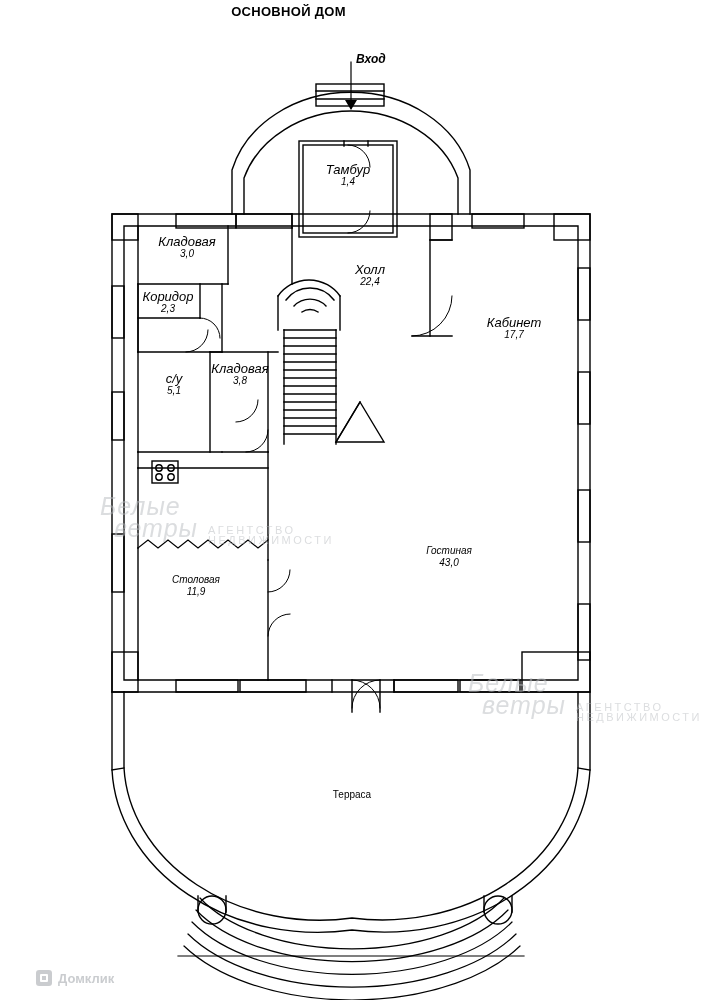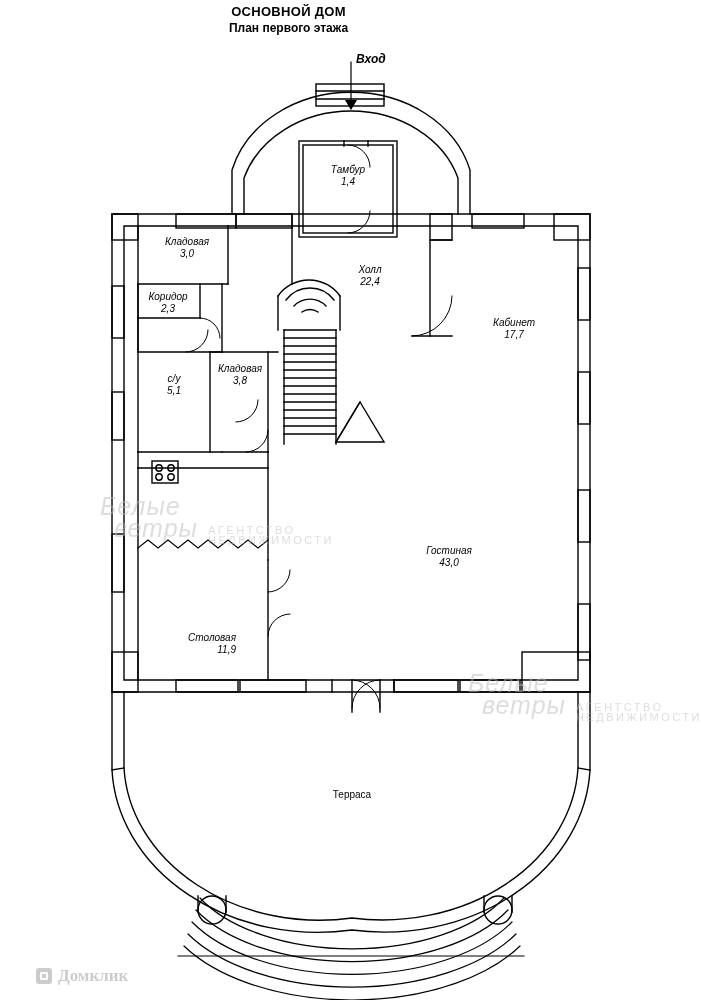--- a/index.html
+++ b/index.html
@@ -43,21 +43,21 @@
   }
   .lbl {
     position: absolute;
     text-align: center;
     color: #000;
     font-style: italic;
     line-height: 12px;
     white-space: nowrap;
     z-index: 4;
   }
-  .lbl .nm { display: block; font-size: 10px; }
+  .lbl .nm { display: block; font-size: 13px; }
   .lbl .ar { display: block; font-size: 10px; }
   .lbl.big .nm { font-size: 10px; }
   .lbl.big .ar { font-size: 10px; }
   .lbl.plain { font-style: normal; }
   .entrance-label {
     position: absolute;
     font-size: 12px;
     font-weight: bold;
     font-style: italic;
     color: #000;
@@ -122,35 +122,34 @@
   .footer-logo::after {
     content: "";
     position: absolute;
     left: 4px; top: 4px;
     width: 8px; height: 8px;
     border: 2px solid #fff;
     border-radius: 1px;
     box-sizing: border-box;
   }
   .footer-name {
-    font-size: 17px;
+    font-size: 13px;
     font-weight: bold;
     color: #b9bcc0;
-    font-family: Liberation Serif, serif;
+    font-family: Liberation Sans, sans-serif;
   }
   svg { display: block; }
 </style>
 </head>
 <body>
 
 <div id="plan-root">
 
   <div class="title-block">
     <div class="title-main">ОСНОВНОЙ ДОМ</div>
-    <div class="title-sub">План первого этажа</div>
   </div>
 
   <svg width="701" height="1000" viewBox="0 0 701 1000" style="position:absolute;left:0;top:0;">
     <g fill="none" stroke="#000" stroke-width="1.4" stroke-linejoin="miter" stroke-linecap="square">
 
       <path d="M232 214 L232 170 A123 104 0 0 1 470 170 L470 214"></path>
       <path d="M244 214 L244 178 A112 95 0 0 1 458 178 L458 214"></path>
 
       <line x1="351" y1="62" x2="351" y2="108" stroke-width="1.2"></line>
       <path d="M345 100 L351 110 L357 100 Z" fill="#000" stroke="none"></path>
@@ -312,21 +311,21 @@
   <div class="lbl" style="left:482px; top:317px; width:64px;">
     <span class="nm">Кабинет</span>
     <span class="ar">17,7</span>
   </div>
 
   <div class="lbl big" style="left:404px; top:545px; width:90px;">
     <span class="nm">Гостиная</span>
     <span class="ar">43,0</span>
   </div>
 
-  <div class="lbl big" style="left:156px; top:632px; width:80px;text-align:right;">
+  <div class="lbl big" style="left:156px; top:574px; width:80px;">
     <span class="nm">Столовая</span>
     <span class="ar">11,9</span>
   </div>
 
   <div class="lbl big plain" style="left:306px; top:789px; width:92px;">
     <span class="nm">Терраса</span>
   </div>
 
 
   <div class="wm" style="left:100px; top:495px;">

